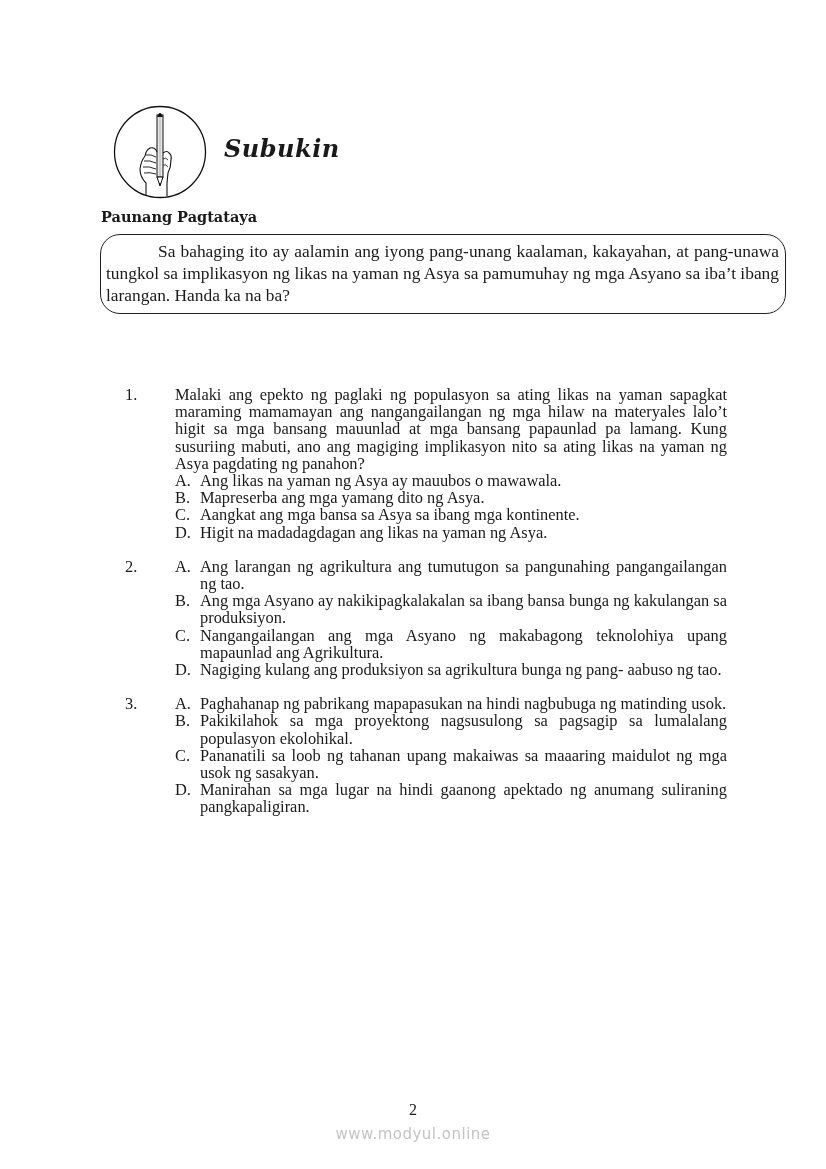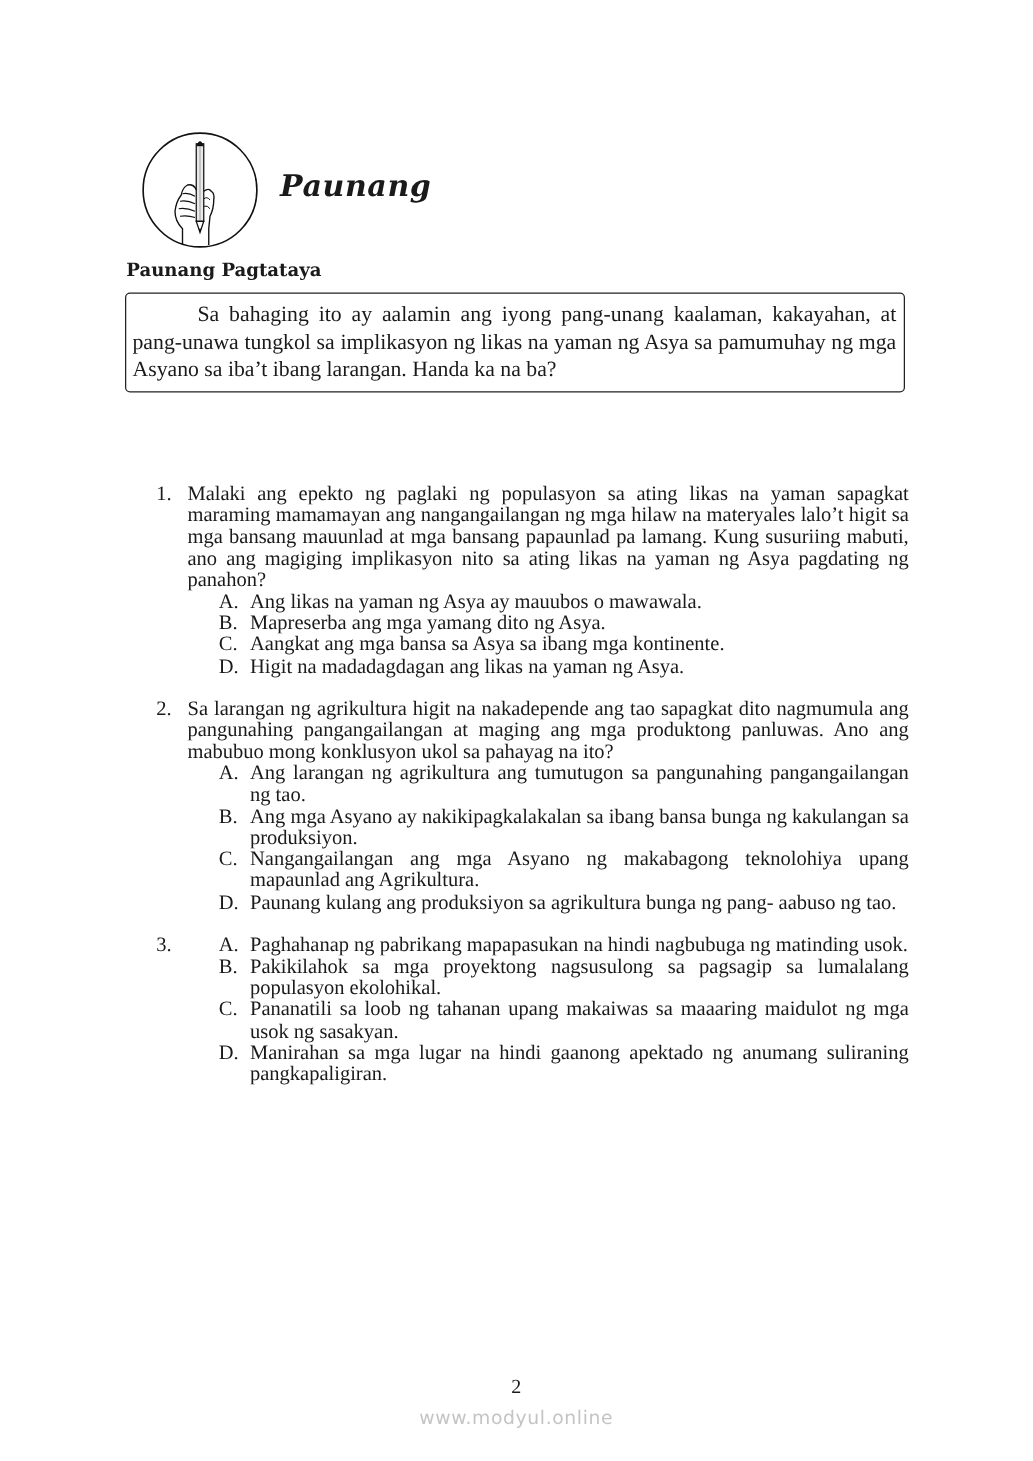--- a/index.html
+++ b/index.html
@@ -3,31 +3,31 @@
 <meta charset="utf-8">
 <style>
   html, body { margin:0; padding:0; background:#ffffff; }
   body { width:826px; height:1169px; position:relative; overflow:hidden;
          font-family:"DejaVu Serif", "Liberation Serif", serif; color:#1a1a1a; }
   .page { position:absolute; left:0; top:0; width:826px; height:1169px; }
   .icon-wrap { position:absolute; left:113px; top:105px; width:94px; height:94px; }
   .title { position:absolute; left:224px; top:134px; font-size:24px; font-weight:bold; font-style:italic;
            font-family:"DejaVu Serif", serif; letter-spacing:0.5px; }
   .subtitle { position:absolute; left:101px; top:208px; font-size:14.5px; font-weight:bold; font-family:"DejaVu Serif", serif; }
-  .intro-box { position:absolute; left:100px; top:234px; width:624px; height:80px; border:1.5px solid #222;
-               border-radius:4px; box-sizing:border-box; padding:5px 6px 0 5px;
+  .intro-box { position:absolute; left:100px; top:234px; width:686px; height:80px; border:1.5px solid #222;
+               border-radius:20px; box-sizing:border-box; padding:5px 6px 0 5px;
                font-family:"Liberation Serif", serif; font-size:17.4px; line-height:22px; text-align:justify; }
   .intro-box .indent { display:inline-block; width:52px; }
   .directions { position:absolute; left:101px; top:334px; width:624px; font-family:"Liberation Serif", serif;
                 font-size:16.6px; line-height:17.5px; }
   .questions { position:absolute; left:101px; top:386px; width:626px; font-family:"Liberation Serif", serif;
                font-size:16.4px; line-height:17.2px; }
   .q { position:relative; margin-bottom:17px; }
   .q-num { position:absolute; left:24px; top:0; }
-  .q-text { margin-left:49px; text-align:justify; }
+  .q-text { margin-left:74px; text-align:justify; }
   .choices { margin:0; padding:0; list-style:none; }
   .choice { position:relative; margin-left:74px; }
   .choice-letter { position:absolute; left:0; top:0; }
   .choice-text { display:block; margin-left:25px; text-align:justify; }
   .page-number { position:absolute; left:0; width:826px; top:1101px; text-align:center; font-family:"Liberation Serif", serif; font-size:16px; }
   .watermark { position:absolute; left:0; width:826px; top:1125px; text-align:center; font-family:"DejaVu Sans", sans-serif;
                font-size:15px; color:#c4c4c4; letter-spacing:0.5px; }
 </style>
 </head>
 <body>
@@ -44,21 +44,21 @@
       <path d="M44 72 L47 81 L50 72 Z" fill="#fff" stroke="#111" stroke-width="1"></path>
       <path d="M46 78 L47 81 L48 78 Z" fill="#111"></path>
 
       <path d="M33 91 L33 78 Q27 72 27 64 Q28 56 32 51 Q33 45 37 43 Q41 42 43 45 L44 47
                M50 48 Q54 45 56 48 Q59 50 58 55 Q58 62 55 68 L54 78 L54 91" fill="none" stroke="#111" stroke-width="1.1"></path>
       <path d="M33 50 Q38 49 43 52 M31 56 Q37 55 43 58 M30 62 Q36 61 43 64 M31 68 Q37 67 43 69" fill="none" stroke="#111" stroke-width="0.9"></path>
       <path d="M50 54 Q53 52 55 55 M50 60 Q53 59 55 62" fill="none" stroke="#111" stroke-width="0.8"></path>
     </svg>
   </div>
 
-  <div class="title">Paunang</div>
+  <div class="title">Subukin</div>
 
   <div class="subtitle">Paunang Pagtataya</div>
 
   <div class="intro-box">
     <span class="indent"></span><span>Sa bahaging ito ay aalamin ang iyong pang-unang kaalaman, kakayahan, at pang-unawa tungkol sa implikasyon ng likas na yaman ng Asya sa pamumuhay ng mga Asyano sa iba’t ibang larangan. Handa ka na ba?</span>
   </div>
 
 
   <div class="questions">
 
@@ -80,37 +80,36 @@
           </li>
         <li class="choice">
             <span class="choice-letter">D.</span>
             <span class="choice-text">Higit na madadagdagan ang likas na yaman ng Asya.</span>
           </li>
       </ul>
     </div>
 
     <div class="q">
       <span class="q-num">2.</span>
-      <div class="q-text">Sa larangan ng agrikultura higit na nakadepende ang tao sapagkat dito nagmumula ang pangunahing pangangailangan at maging ang mga produktong panluwas. Ano ang mabubuo mong konklusyon ukol sa pahayag na ito?</div>
       <ul class="choices">
         <li class="choice">
             <span class="choice-letter">A.</span>
             <span class="choice-text">Ang larangan ng agrikultura ang tumutugon sa pangunahing pangangailangan ng tao.</span>
           </li>
         <li class="choice">
             <span class="choice-letter">B.</span>
             <span class="choice-text">Ang mga Asyano ay nakikipagkalakalan sa ibang bansa bunga ng kakulangan sa produksiyon.</span>
           </li>
         <li class="choice">
             <span class="choice-letter">C.</span>
             <span class="choice-text">Nangangailangan ang mga Asyano ng makabagong teknolohiya upang mapaunlad ang Agrikultura.</span>
           </li>
         <li class="choice">
             <span class="choice-letter">D.</span>
-            <span class="choice-text">Paunang kulang ang produksiyon sa agrikultura bunga ng pang-    aabuso ng tao.</span>
+            <span class="choice-text">Nagiging kulang ang produksiyon sa agrikultura bunga ng pang-    aabuso ng tao.</span>
           </li>
       </ul>
     </div>
 
     <div class="q">
       <span class="q-num">3.</span>
       <ul class="choices">
         <li class="choice">
             <span class="choice-letter">A.</span>
             <span class="choice-text">Paghahanap ng pabrikang mapapasukan na hindi nagbubuga ng matinding usok.</span>

